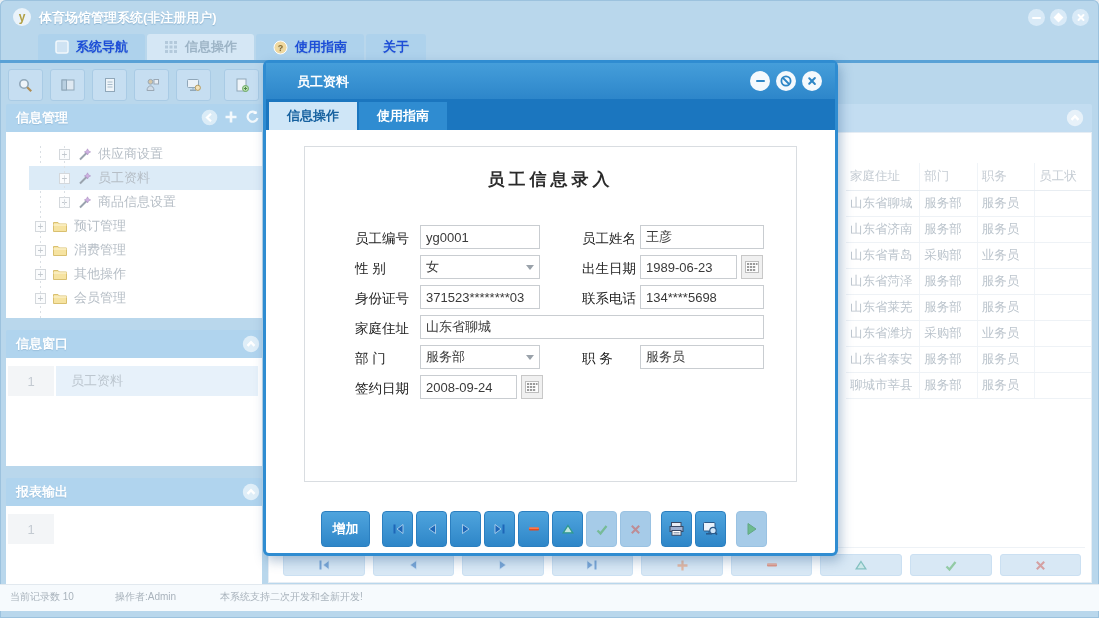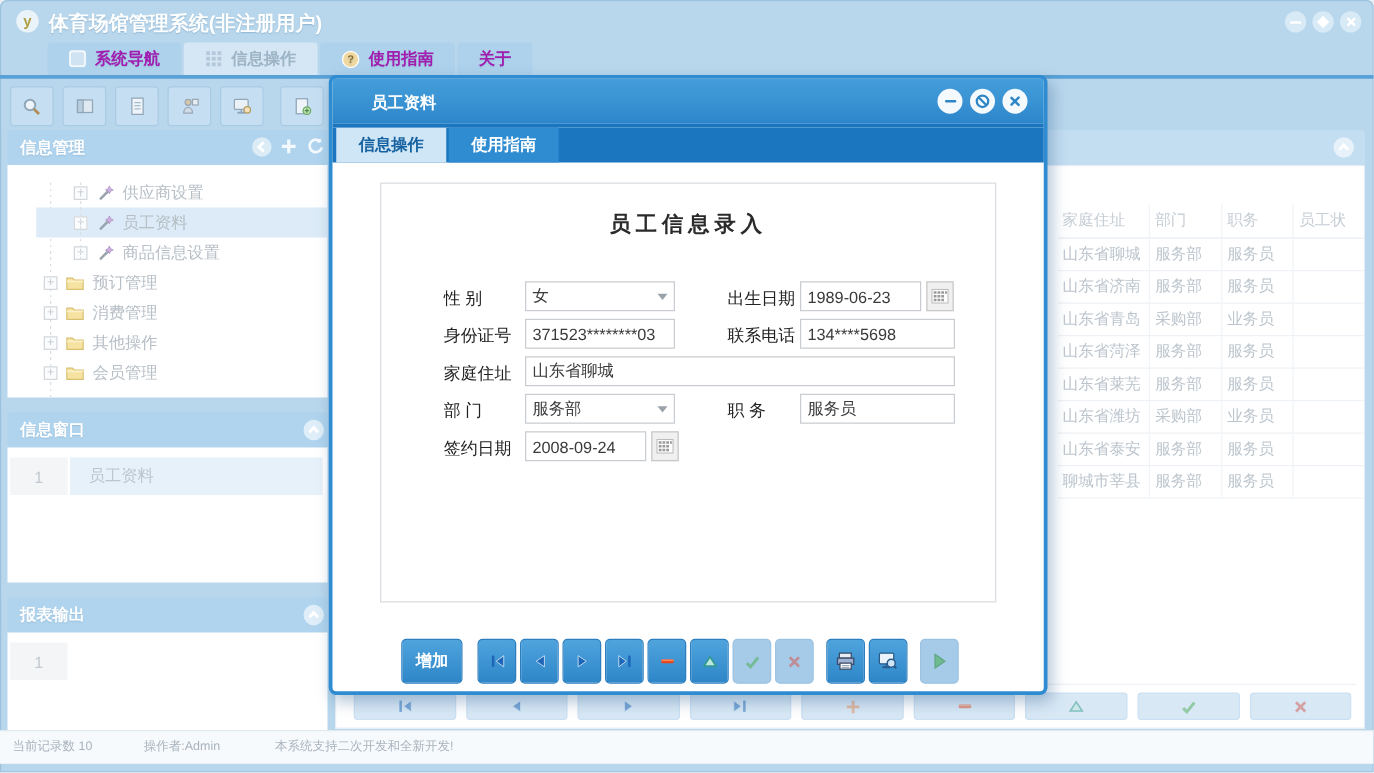--- a/index.html
+++ b/index.html
@@ -2,32 +2,32 @@
 <html><head>
 <meta charset="utf-8">
 <style>
   html,body{margin:0;padding:0;background:#e8eef3;font-family:"Liberation Sans","DejaVu Sans",sans-serif;}
   #window{position:relative;width:1099px;height:618px;background:#b9d7ec;overflow:hidden;
           border-radius:6px 6px 0 0;box-shadow:0 0 0 1px #9cc2de inset;}
   
   .titlebar{position:absolute;left:0;top:0;right:0;height:34px;}
   .app-icon{position:absolute;left:13px;top:8px;width:18px;height:18px;border-radius:50%;
             background:#eaf3fa;color:#b2a045;font-weight:bold;font-size:12px;text-align:center;line-height:18px;}
-  .app-title{position:absolute;left:39px;top:9px;color:#fff;font-weight:bold;font-size:16px;
+  .app-title{position:absolute;left:39px;top:9px;color:#fff;font-weight:bold;font-size:13px;
              text-shadow:0 1px 1px rgba(110,155,190,.55);}
   .win-controls{position:absolute;right:10px;top:9px;display:flex;gap:5px;}
   .wc{width:17px;height:17px;border-radius:50%;background:#d9eaf7;display:flex;align-items:center;justify-content:center;}
   .g-min{width:9px;height:2px;background:#fff;border-radius:1px;}
   .g-diamond{width:7px;height:7px;background:#fff;transform:rotate(45deg);}
   .g-x{position:relative;width:9px;height:9px;}
   .g-x::before,.g-x::after{content:"";position:absolute;left:4px;top:0;width:2px;height:9px;background:#fff;border-radius:1px;}
   .g-x::before{transform:rotate(45deg);} .g-x::after{transform:rotate(-45deg);}
   
   .tabbar{position:absolute;top:34px;left:0;right:0;height:26px;display:flex;gap:2px;padding-left:38px;}
-  .mtab{height:26px;display:flex;align-items:center;gap:7px;padding:0 17px;color:#a21caf;font-weight:bold;
+  .mtab{height:26px;display:flex;align-items:center;gap:7px;padding:0 17px;color:#1d4ed8;font-weight:bold;
         font-size:13px;border-radius:3px 3px 0 0;background:#aed2ec;text-shadow:0 1px 1px rgba(120,160,195,.4);}
   .mtab.active{background:#d5e7f5;color:#9db4c6;text-shadow:none;}
   .blue-rule{position:absolute;top:60px;left:0;right:0;height:3px;background:#59a1d6;}
   
   .toolbar{position:absolute;top:69px;left:8px;height:32px;display:flex;gap:7px;}
   .tbtn{width:35px;height:32px;background:#c6def1;border:1px solid #a9cbe5;border-radius:3px;
         display:flex;align-items:center;justify-content:center;box-sizing:border-box;}
   .tbtn.sp{margin-left:6px;}
   
   .sidebar{position:absolute;left:6px;top:104px;width:256px;bottom:33px;display:flex;flex-direction:column;}
@@ -539,20 +539,26 @@
         </div>
         <div class="dtab">
           <span>使用指南</span>
         </div>
       </div>
 
     <div class="form-box">
       <div class="form-title">员工信息录入</div>
       <div class="frows">
         <div class="frow">
+          <span class="lbl l">员工编号</span>
+          <input class="fld f-l" value="yg0001" style="">
+          <span class="lbl r">员工姓名</span>
+          <input class="fld f-r" value="王彦" style="">
+        </div>
+        <div class="frow">
           <span class="lbl l">性 别</span>
           <div class="fld f-l fsel">
             <span>女</span>
             <i class="caret"></i>
           </div>
           <span class="lbl r">出生日期</span>
           <input class="fld f-date-r" value="1989-06-23" style="">
           <button class="calbtn cal-r">
             <svg width="14" height="12">
                 <rect x="0.5" y="0.5" width="13" height="11" fill="#fdfdfd" stroke="#bdbdbd"></rect>

